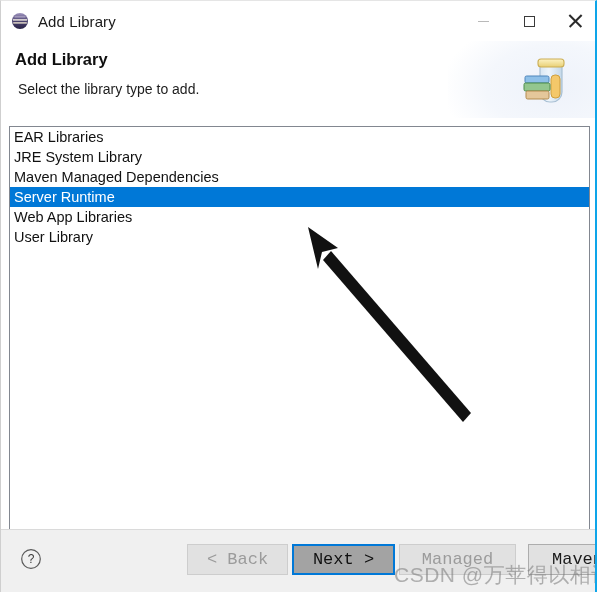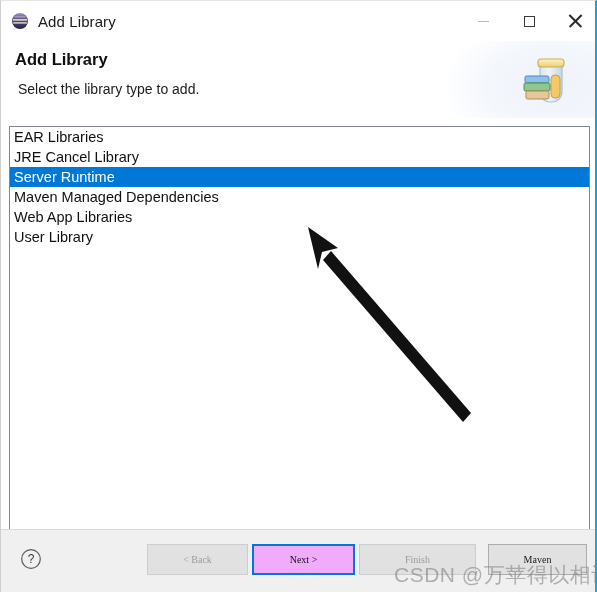--- a/index.html
+++ b/index.html
@@ -177,37 +177,38 @@
     position: absolute;
     left: 19px;
     top: 547px;
     width: 22px;
     height: 22px;
   }
   .dlg-btn {
     position: absolute;
     height: 31px;
     box-sizing: border-box;
-    font-size: 10px;
-    font-family: Liberation Serif, serif;
+    font-size: 17px;
+    font-family: Liberation Mono, monospace;
     text-align: center;
     line-height: 29px;
     cursor: default;
     background: #e1e1e1;
     border: 1px solid #cdcdcd;
     color: #9b9b9b;
     user-select: none;
+    margin-left: 40px;
   }
   .dlg-btn.enabled {
     background: #e1e1e1;
     border: 1px solid #adadad;
     color: #1a1a1a;
   }
   .dlg-btn.default {
-    background: #f0abfc;
+    background: #a3a3a3;
     border: 2px solid #0078d7;
     color: #101010;
     line-height: 27px;
   }
   #btn-back   { left: 146px; top: 543px; width: 101px; }
   #btn-next   { left: 251px; top: 543px; width: 103px; }
   #btn-finish { left: 358px; top: 543px; width: 117px; }
   #btn-cancel { left: 487px; top: 543px; width: 99px; }
 
   
@@ -286,23 +287,23 @@
         <rect x="7" y="27" width="24" height="7" rx="1.6" fill="#8fc0e8" stroke="#4f86bb" stroke-width="1"></rect>
         <rect x="6" y="34" width="26" height="8" rx="1.6" fill="#93c68e" stroke="#4d8c4a" stroke-width="1"></rect>
         <rect x="8" y="42" width="23" height="8" rx="1.6" fill="#e4c79a" stroke="#b38b4e" stroke-width="1"></rect>
       </svg>
     </div>
 
   </div>
 
   <div id="listbox">
     <div class="list-item">EAR Libraries</div>
-    <div class="list-item">JRE Cancel Library</div>
+    <div class="list-item">JRE System Library</div>
+    <div class="list-item">Maven Managed Dependencies</div>
     <div class="list-item selected">Server Runtime</div>
-    <div class="list-item">Maven Managed Dependencies</div>
     <div class="list-item">Web App Libraries</div>
     <div class="list-item">User Library</div>
   </div>
 
   <div id="arrow-layer">
     <svg width="597" height="592" viewBox="0 0 597 592">
       <g fill="#111111">
         <path d="M470 412 L330 250 L322 259 L462 421 Z"></path>
         <path d="M307 226 L337 247 L321 251 L317 268 Z"></path>
       </g>
@@ -313,18 +314,18 @@
 
   <div id="help-icon">
     <svg width="22" height="22" viewBox="0 0 22 22">
       <circle cx="11" cy="11" r="9.3" fill="#f0f0f0" stroke="#5a5a5a" stroke-width="1.2"></circle>
       <text x="11" y="15.3" text-anchor="middle" font-family="Liberation Sans, sans-serif" font-size="12" fill="#3a3a3a">?</text>
     </svg>
   </div>
 
   <div class="dlg-btn" id="btn-back">&lt; Back</div>
   <div class="dlg-btn default" id="btn-next">Next &gt;</div>
-  <div class="dlg-btn" id="btn-finish">Finish</div>
+  <div class="dlg-btn" id="btn-finish">Managed</div>
   <div class="dlg-btn enabled" id="btn-cancel">Maven</div>
 
   <div id="watermark">CSDN @万苹得以相识</div>
 
 </div>
 
 </body></html>

